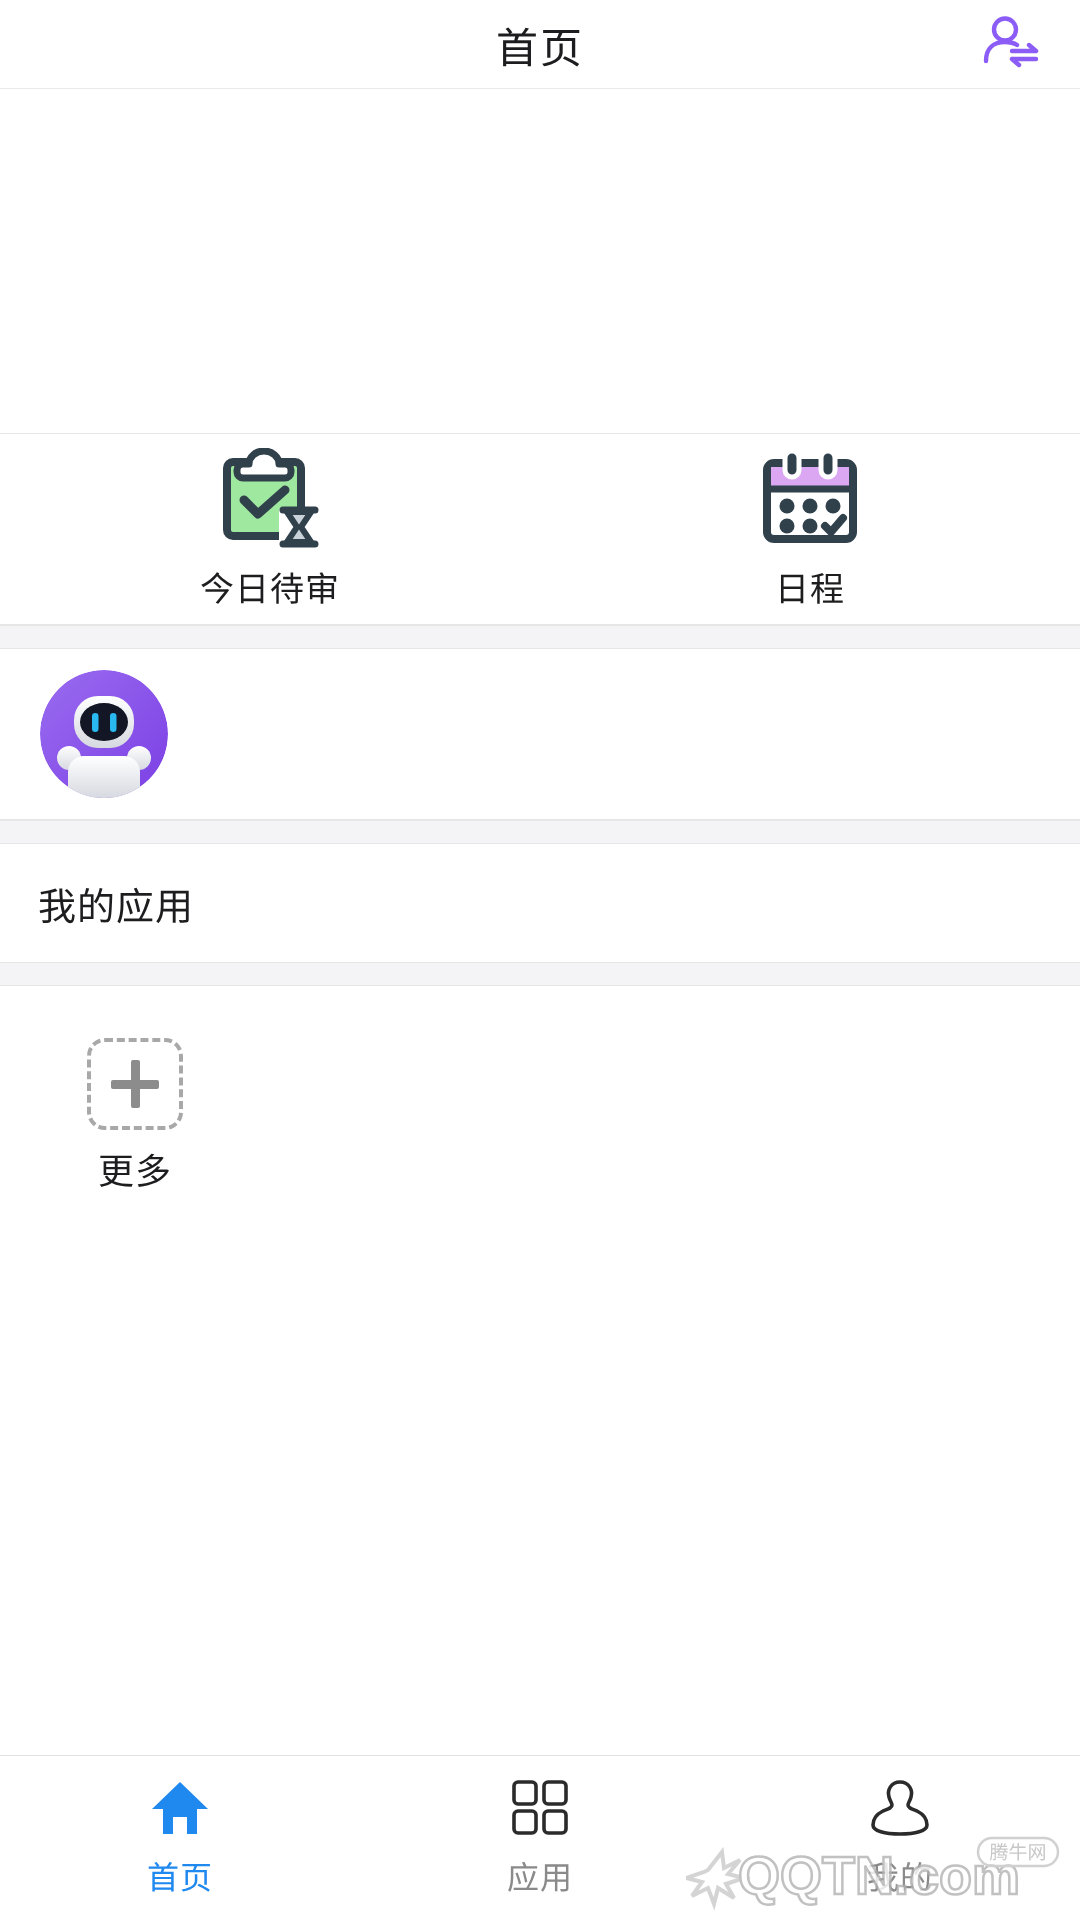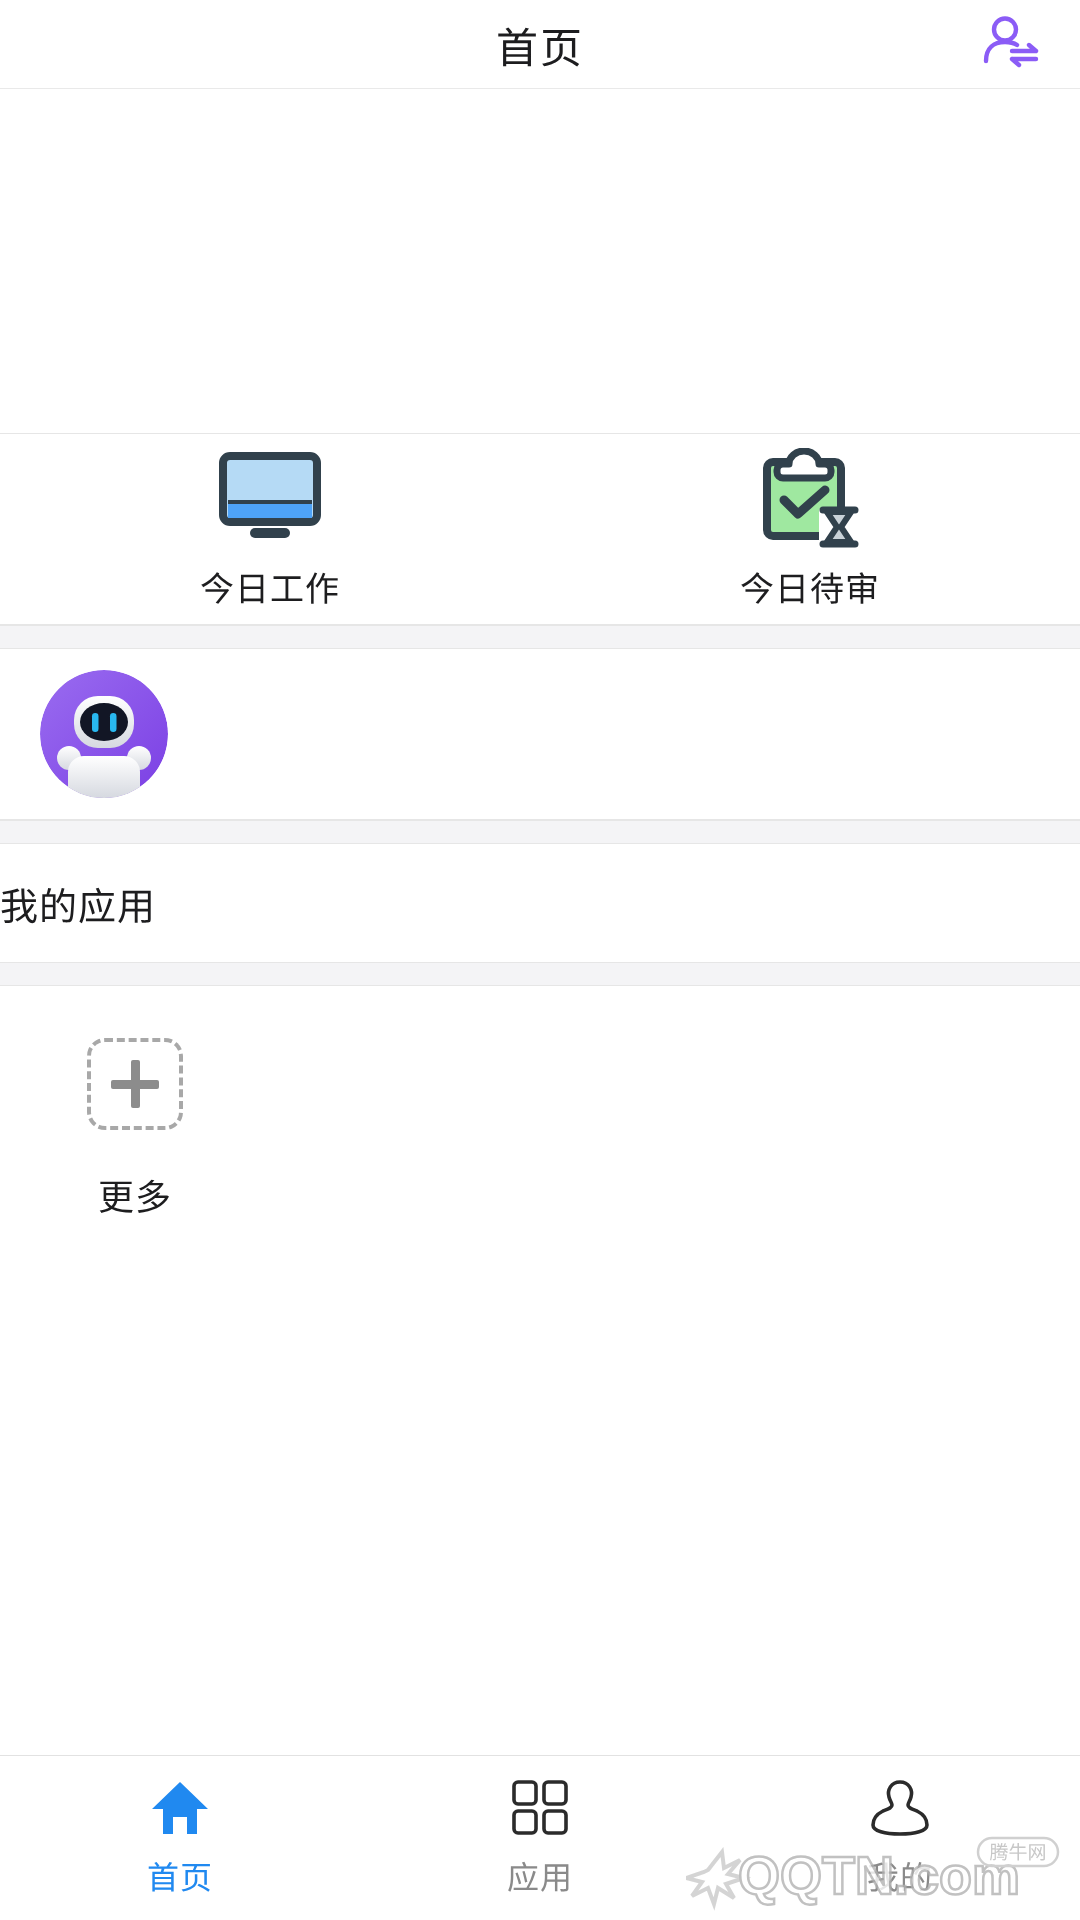--- a/index.html
+++ b/index.html
@@ -57,32 +57,32 @@
   .robot-row{
     height:170px;min-height:170px;background:#ffffff;
     display:flex;align-items:center;padding-left:40px;
     border-bottom:1px solid #e6e6e6;
   }
   .robot-avatar{width:128px;height:128px;border-radius:50%;overflow:hidden;cursor:pointer;display:block;}
 
   
   .section-title-bar{
     height:118px;min-height:118px;background:#ffffff;
-    display:flex;align-items:center;
+    display:flex;align-items:center;padding-left:38px;
   }
   .section-title{font-size:38px;color:#1d1d1f;letter-spacing:1px;}
 
   
   .app-grid{
     background:#ffffff;padding:52px 0 0 0;
     display:flex;flex-wrap:wrap;align-content:flex-start;
     flex:1;
   }
   .app-cell{
-    width:25%;display:flex;flex-direction:column;align-items:center;gap:38px;cursor:pointer;
+    width:25%;display:flex;flex-direction:column;align-items:center;gap:12px;cursor:pointer;
   }
   .add-tile{
     width:96px;height:92px;border:4px dashed #a8a8a8;border-radius:18px;
     display:flex;align-items:center;justify-content:center;box-sizing:border-box;
   }
   .plus-h{position:absolute;width:48px;height:9px;background:#8c8c8c;border-radius:2px;}
   .plus-v{position:absolute;width:9px;height:48px;background:#8c8c8c;border-radius:2px;}
   .plus-wrap{position:relative;width:48px;height:48px;display:flex;align-items:center;justify-content:center;}
   .app-label{font-size:36px;color:#1d1d1f;letter-spacing:1px;}
 
@@ -125,48 +125,55 @@
       </span>
     </div>
   </div>
 
   <div class="banner-area">
     <span></span>
   </div>
 
   <div class="quick-actions">
 
-    <div class="qa-item">
-      <div class="qa-icon">
-        <svg width="118" height="96" viewBox="0 0 118 96">
-          <rect x="12" y="6" width="94" height="66" rx="7" fill="#b5daf5" stroke="#31414c" stroke-width="8"></rect>
-          <rect x="17" y="52" width="84" height="16" fill="#4ea3f7"></rect>
-          <rect x="17" y="50" width="84" height="4" fill="#31414c"></rect>
-          <rect x="39" y="78" width="40" height="10" rx="5" fill="#31414c"></rect>
-        </svg>
-      </div>
-      <div class="qa-label">今日工作</div>
-    </div>
 
     <div class="qa-item">
       <div class="qa-icon">
         <svg width="118" height="100" viewBox="0 0 118 100">
           <rect x="16" y="14" width="74" height="74" rx="6" fill="#9fe8a0" stroke="#31414c" stroke-width="8"></rect>
           <path d="M38 16 a15 13 0 0 1 30 0 h6 a6 6 0 0 1 6 6 v2 a6 6 0 0 1 -6 6 h-42 a6 6 0 0 1 -6 -6 v-2 a6 6 0 0 1 6 -6 z" fill="#ffffff" stroke="#31414c" stroke-width="7" stroke-linejoin="round"></path>
           <path d="M33 52 L47 66 L74 42" fill="none" stroke="#31414c" stroke-width="9" stroke-linecap="round" stroke-linejoin="round"></path>
           <g>
             <rect x="68" y="60" width="40" height="38" rx="3" fill="#ffffff" stroke="none"></rect>
             <path d="M72 62 H104 M72 96 H104" stroke="#31414c" stroke-width="7" stroke-linecap="round"></path>
             <path d="M76 64 L100 64 L90 79 L100 94 L76 94 L86 79 Z" fill="#c9d2d8" stroke="#31414c" stroke-width="6" stroke-linejoin="round"></path>
           </g>
         </svg>
       </div>
       <div class="qa-label">今日待审</div>
     </div>
 
+    <div class="qa-item">
+      <div class="qa-icon">
+        <svg width="118" height="98" viewBox="0 0 118 98">
+          <rect x="16" y="14" width="86" height="76" rx="7" fill="#ffffff" stroke="#31414c" stroke-width="8"></rect>
+          <path d="M20 18 H98 V40 H20 Z" fill="#dba6f2"></path>
+          <path d="M16 40 H102" stroke="#31414c" stroke-width="7"></path>
+          <rect x="34" y="2" width="14" height="26" rx="7" fill="#31414c" stroke="#ffffff" stroke-width="5"></rect>
+          <rect x="70" y="2" width="14" height="26" rx="7" fill="#31414c" stroke="#ffffff" stroke-width="5"></rect>
+          <circle cx="36" cy="57" r="7.5" fill="#31414c"></circle>
+          <circle cx="59" cy="57" r="7.5" fill="#31414c"></circle>
+          <circle cx="82" cy="57" r="7.5" fill="#31414c"></circle>
+          <circle cx="36" cy="77" r="7.5" fill="#31414c"></circle>
+          <circle cx="59" cy="77" r="7.5" fill="#31414c"></circle>
+          <path d="M74 77 L80 83 L92 69" fill="none" stroke="#31414c" stroke-width="8" stroke-linecap="round" stroke-linejoin="round"></path>
+        </svg>
+      </div>
+      <div class="qa-label">日程</div>
+    </div>
 
 
   </div>
 
   <div class="gap"></div>
 
   <div class="robot-row">
     <div class="robot-avatar">
       <svg width="128" height="128" viewBox="0 0 128 128">
         <defs>

